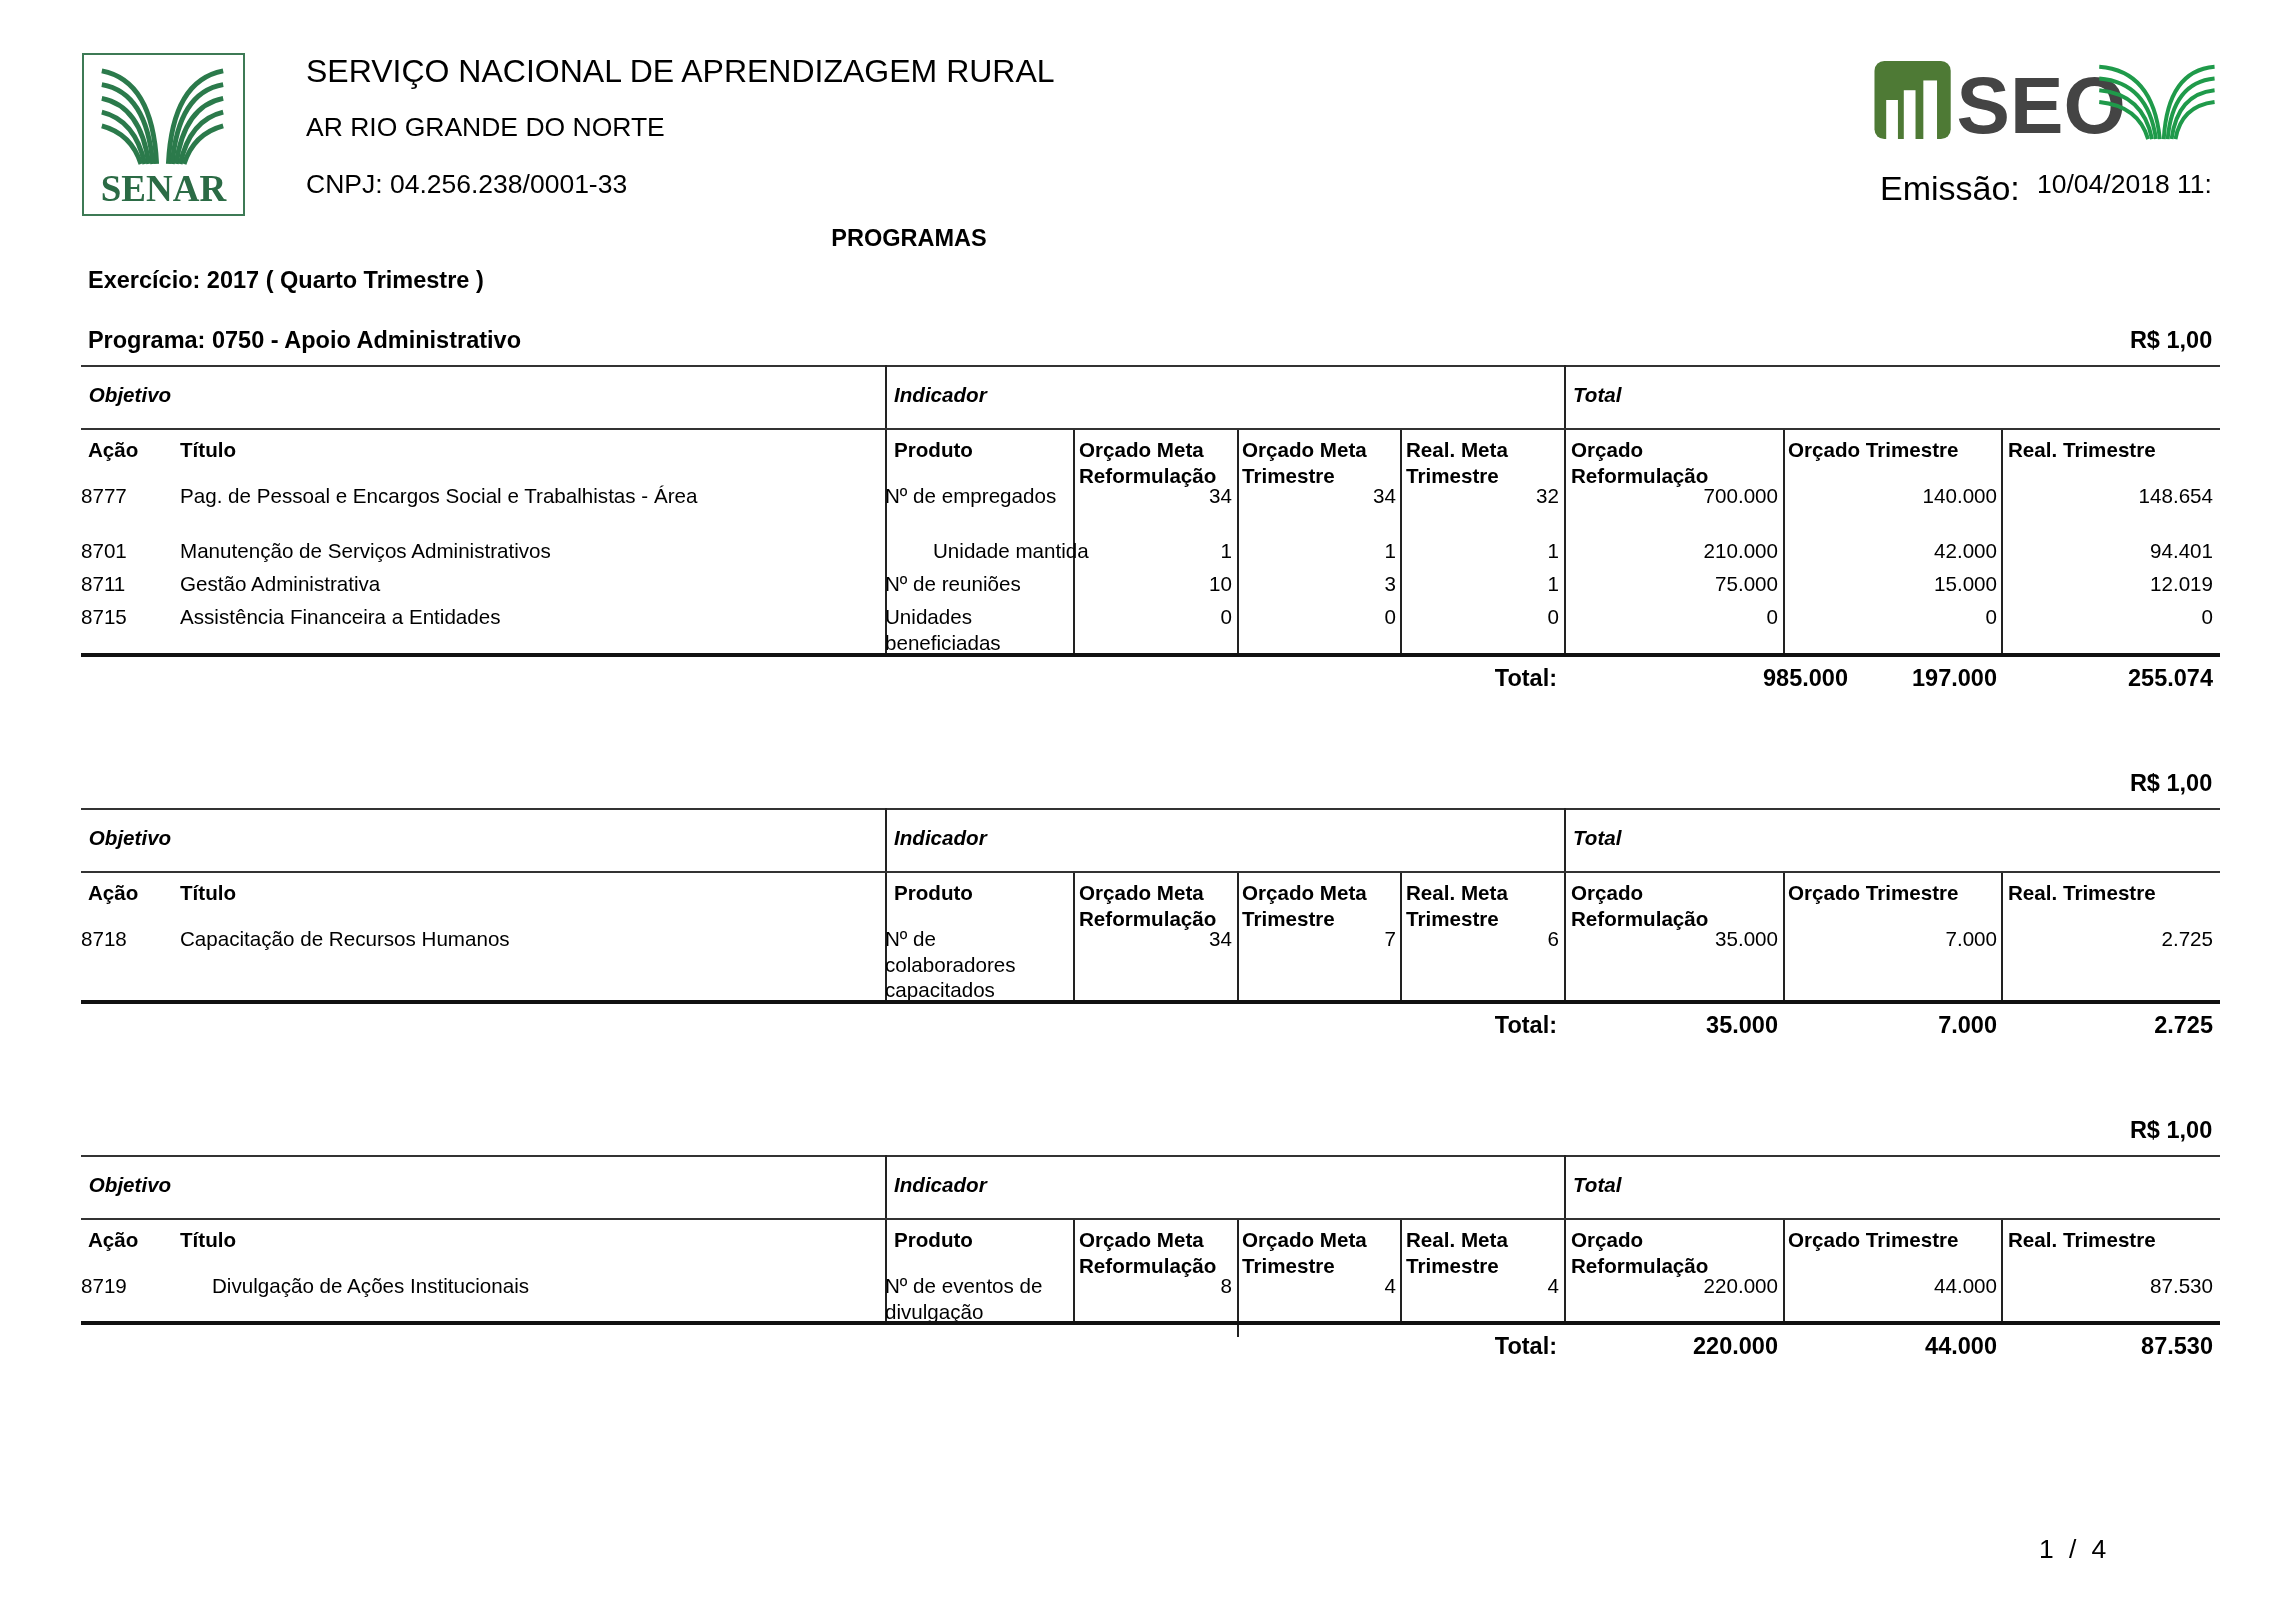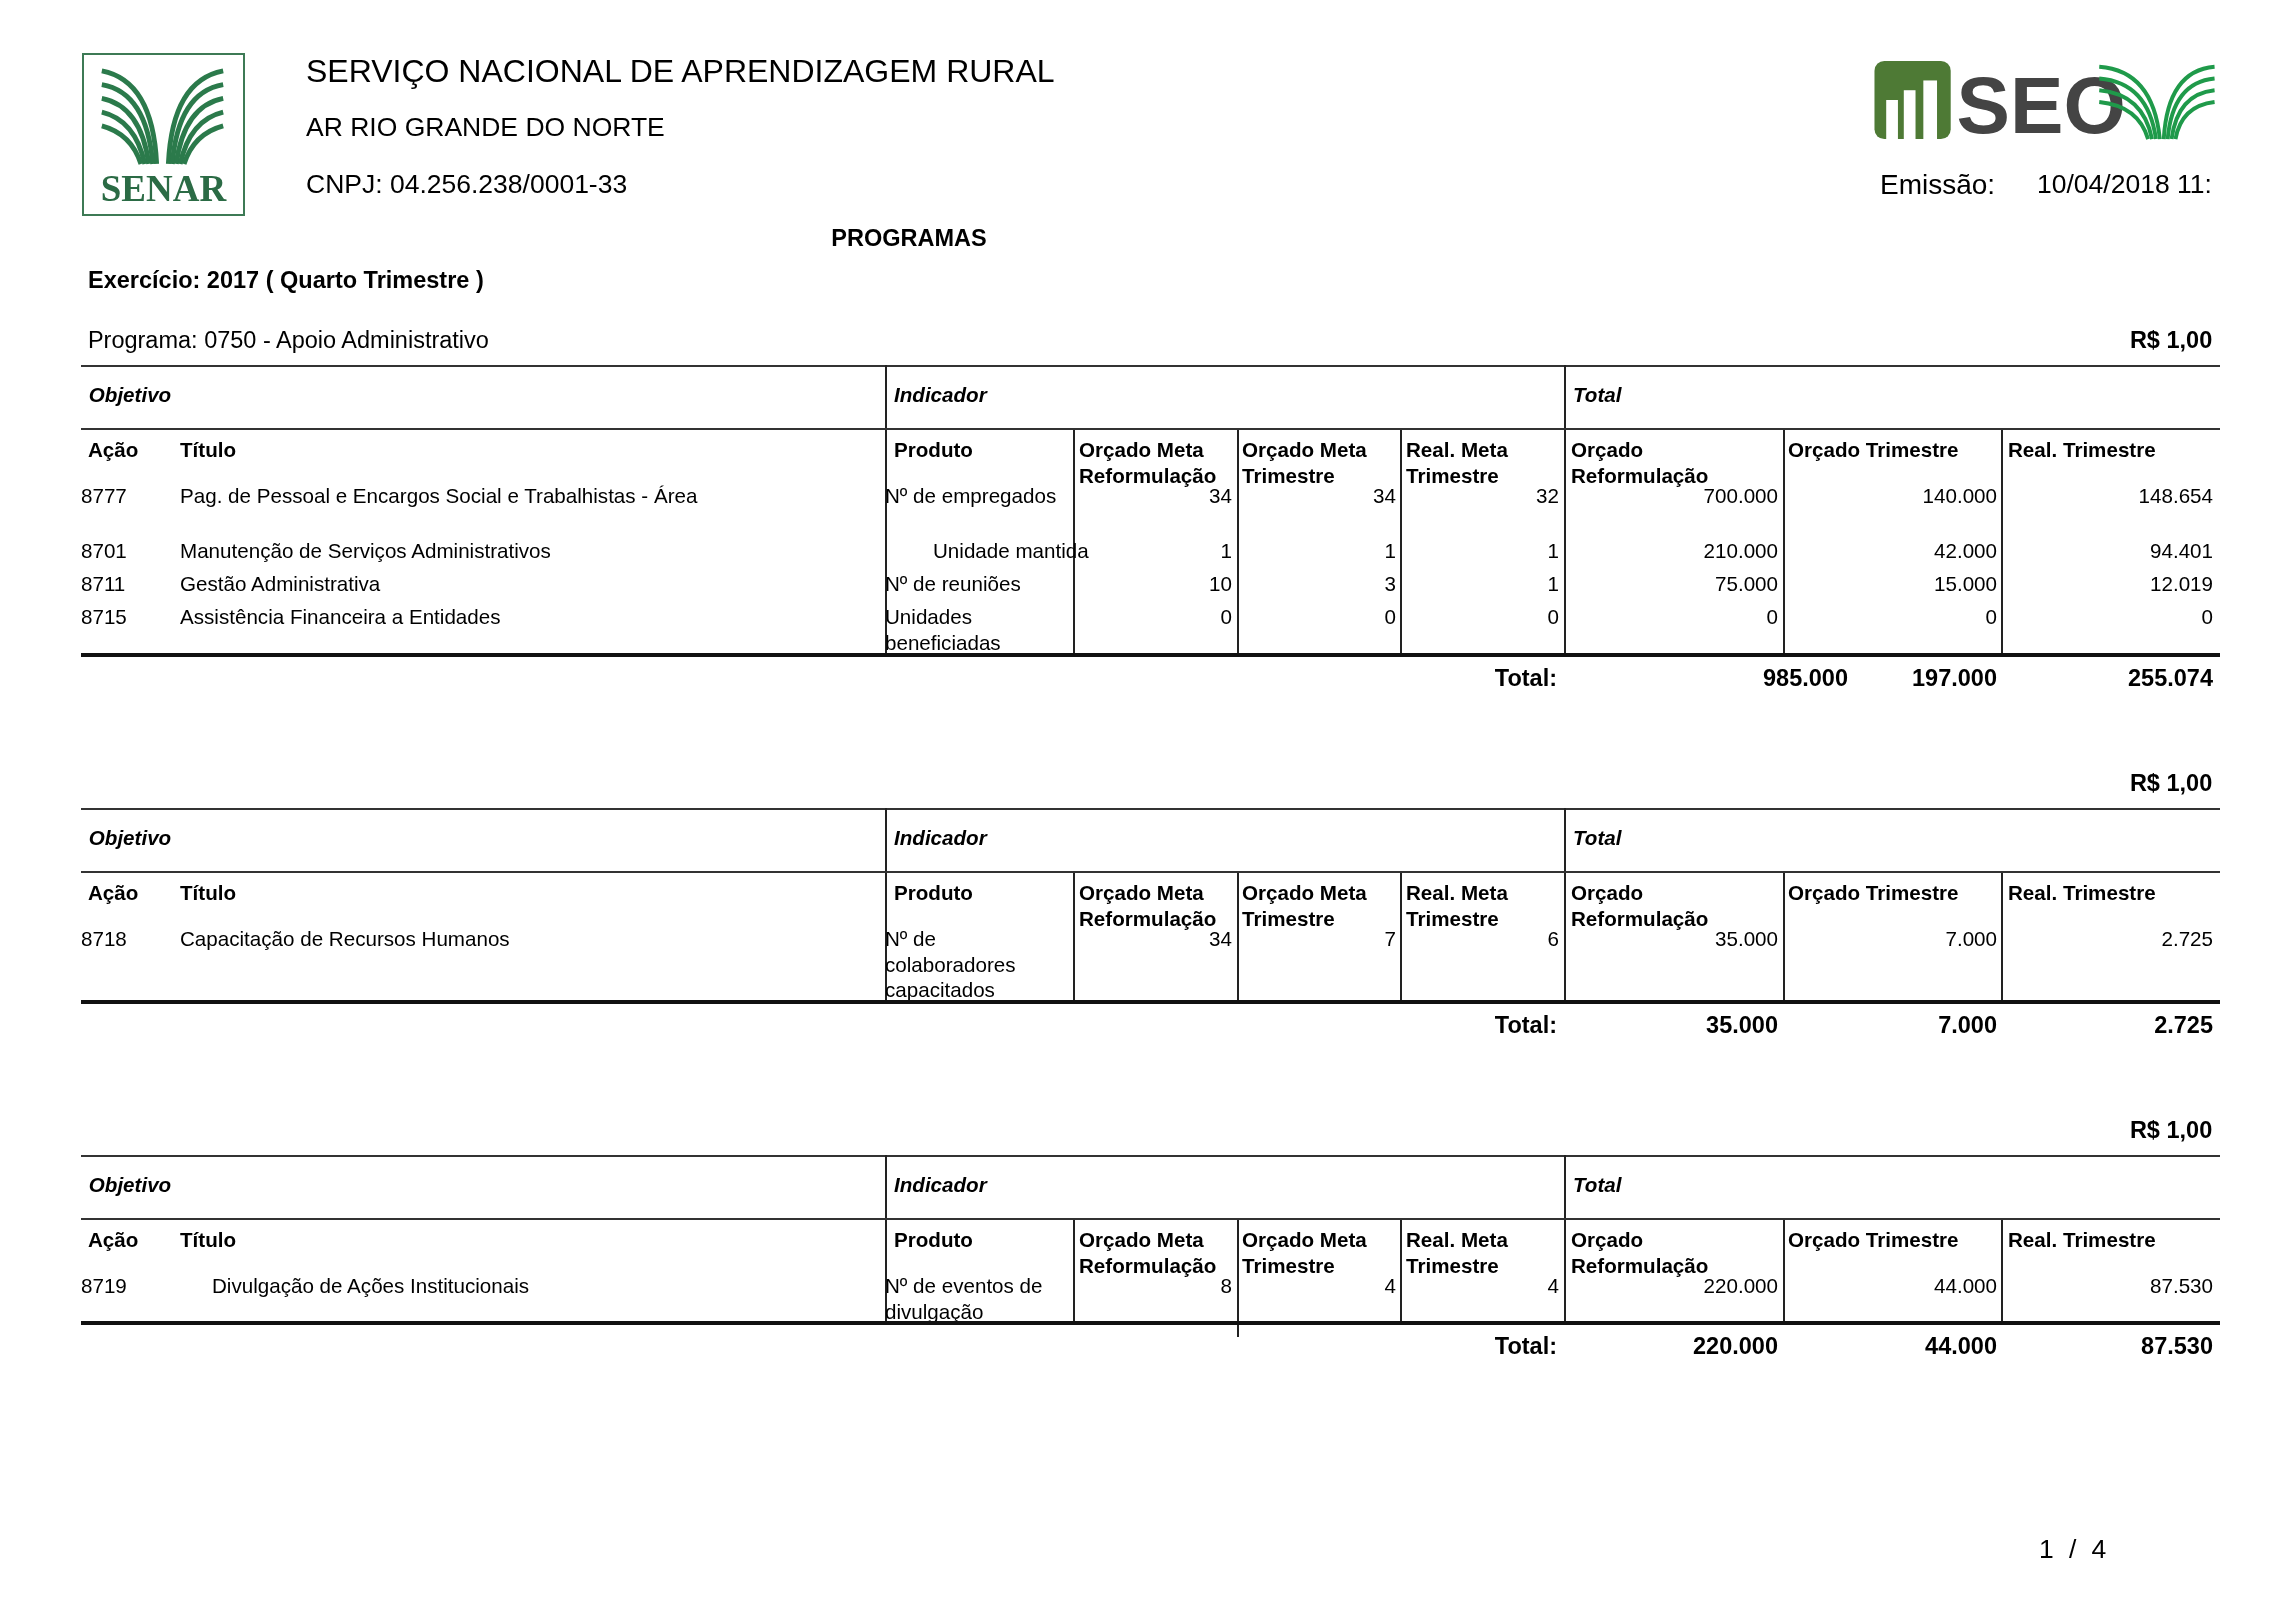--- a/index.html
+++ b/index.html
@@ -9,28 +9,28 @@
 
   
   .logo-senar { left:82px; top:53px; width:163px; height:163px; border:2.9px solid #3d7a55; box-sizing:border-box; background:#fff; }
   .logo-senar svg { position:absolute; left:9.8px; top:5.9px; }
   .logo-senar .senar-text { position:absolute; left:0; right:0; bottom:3.9px; text-align:center;
       font-family:"Liberation Serif", serif; font-weight:bold; font-size:37px; color:#2b6b45; letter-spacing:0px; }
   .h-title { left:306px; top:53px; font-size:32px; }
   .h-sub   { left:306px; top:112px; font-size:26.5px; }
   .h-cnpj  { left:306px; top:169px; font-size:26.5px; }
   .logo-seo { left:1874px; top:57px; width:343px; height:86px; }
-  .emissao-label { left:1880px; top:169px; font-size:28px; }
+  .emissao-label { left:1880px; top:169px; font-size:34px; }
   .emissao-value { left:2037px; top:169px; font-size:26.5px; }
   .doc-title { left:0; width:1818px; top:225px; text-align:center; font-weight:bold; font-size:23.5px; }
   .exercicio { left:88px; top:267px; font-weight:bold; font-size:23.5px; }
 
   
   .prog { position:absolute; left:81px; width:2139px; }
-  .prog-title { position:absolute; left:6.9px; top:0; font-weight:normal; font-size:23.5px; }
+  .prog-title { position:absolute; left:6.9px; top:0; font-weight:bold; font-size:23.5px; }
   .prog-unit  { position:absolute; right:7.8px; top:0; font-weight:bold; font-size:23.5px; }
   .hline { position:absolute; left:0; width:2139px; height:2px; background:#333; }
   .hline.thick { height:3.9px; background:#111; }
   .vline { position:absolute; width:1.5px; background:#222; }
   .hdr-it { position:absolute; font-style:italic; font-weight:bold; font-size:20.6px; }
   .col-h { position:absolute; font-weight:bold; font-size:20.6px; line-height:25.5px; }
   .cell { position:absolute; font-size:20.6px; line-height:25.5px; }
   .num  { text-align:right; }
   .tot  { position:absolute; font-weight:bold; font-size:23.5px; text-align:right; }
 

